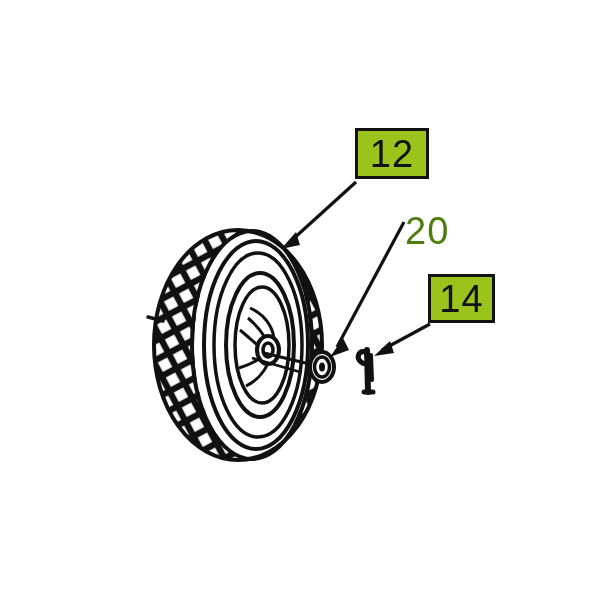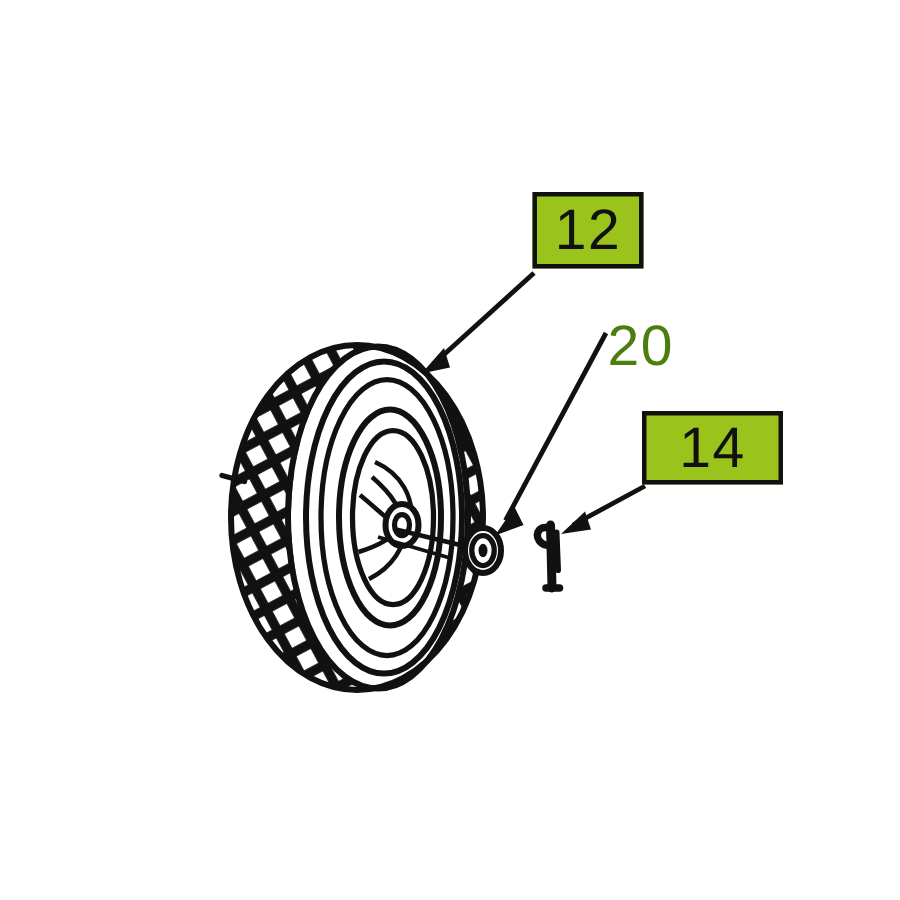--- a/index.html
+++ b/index.html
@@ -57,21 +57,21 @@
   #box-12 {
     left: 355px;
     top: 128px;
     width: 74px;
     height: 51px;
     font-size: 38px;
   }
   #box-14 {
     left: 428px;
     top: 274px;
-    width: 94px;
+    width: 67px;
     height: 49px;
     font-size: 38px;
   }
   #label-20 {
     left: 405px;
     top: 212px;
     font-size: 38px;
   }
 </style>
 </head>

